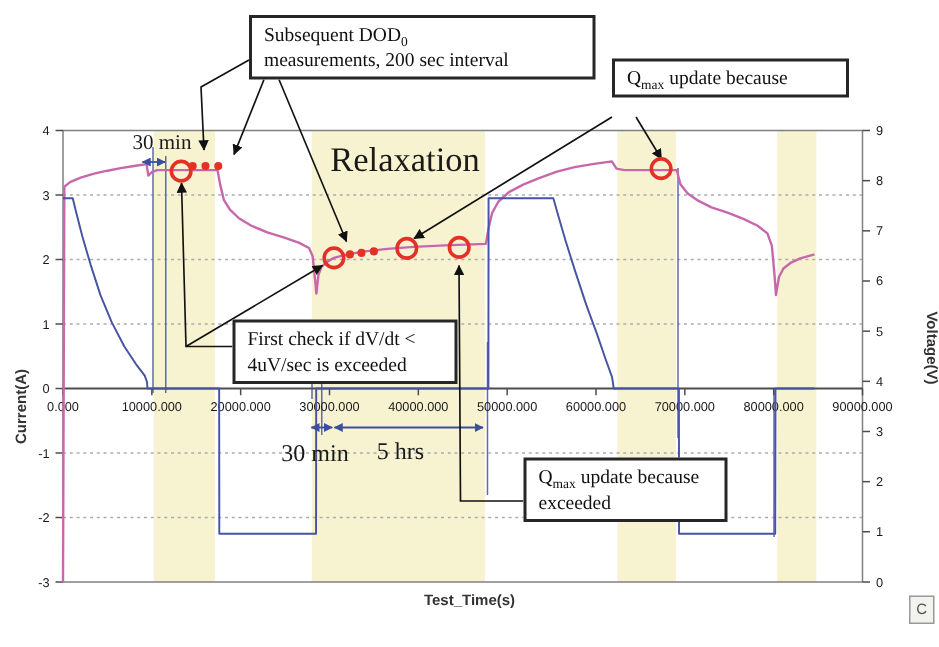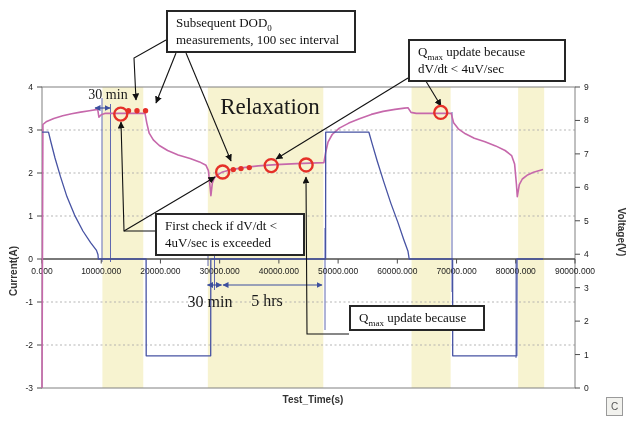--- a/index.html
+++ b/index.html
@@ -3,21 +3,21 @@
 <meta charset="utf-8">
 <style>
   html,body{margin:0;padding:0;background:#ffffff;}
   #stage{position:relative;width:626px;height:431px;background:#ffffff;overflow:hidden;
          font-family:"Liberation Sans",sans-serif;}
   #plot{position:absolute;left:0;top:0;}
   .callout{position:absolute;background:#ffffff;border:2px solid #262626;
            font-family:"Liberation Serif","DejaVu Serif",serif;font-size:13px;color:#111;
            line-height:1.32;padding:2px 5px 3px 8px;box-sizing:border-box;z-index:5;}
   .callout sub{font-size:9px;line-height:0;}
-  #cb1{left:166px;top:10px;width:190px;}
+  #cb1{left:166px;top:10px;width:231px;}
   #cb2{left:408px;top:39px;width:158px;}
   #cb3{left:155px;top:213px;width:150px;}
   #cb4{left:349px;top:305px;width:136px;}
   #corner-btn{position:absolute;left:606px;top:397px;width:15px;height:17px;
           border:1px solid #9a9a9a;background:#f2f2ee;color:#555;font-size:10px;
           display:flex;align-items:center;justify-content:center;z-index:6;}
 </style>
 </head>
 <body>
 
@@ -161,31 +161,31 @@
       <g>
         <text x="108" y="99" font-size="14" text-anchor="middle" fill="#1a1a1a" font-family="&quot;Liberation Serif&quot;,&quot;DejaVu Serif&quot;,serif">30 min</text>
         <text x="270" y="114" font-size="23" text-anchor="middle" fill="#1a1a1a" font-family="&quot;Liberation Serif&quot;,&quot;DejaVu Serif&quot;,serif">Relaxation</text>
         <text x="210" y="307" font-size="16" text-anchor="middle" fill="#1a1a1a" font-family="&quot;Liberation Serif&quot;,&quot;DejaVu Serif&quot;,serif">30 min</text>
         <text x="267" y="306" font-size="16" text-anchor="middle" fill="#1a1a1a" font-family="&quot;Liberation Serif&quot;,&quot;DejaVu Serif&quot;,serif">5 hrs</text>
       </g>
     </svg>
 
   <div class="callout" id="cb1">
     <div><span>Subsequent DOD</span><sub>0</sub></div>
-    <div>measurements, 100 sec interval</div>
+    <div>measurements, 200 sec interval</div>
   </div>
 
   <div class="callout" id="cb2">
     <div><span>Q</span><sub>max</sub><span> update because</span></div>
-    <div>dV/dt &lt; 4uV/sec</div>
   </div>
 
   <div class="callout" id="cb3">
     <div>First check if dV/dt &lt;</div>
     <div>4uV/sec is exceeded</div>
   </div>
 
   <div class="callout" id="cb4">
     <div><span>Q</span><sub>max</sub><span> update because</span></div>
+    <div>exceeded</div>
   </div>
 
   <div id="corner-btn">C</div>
 </div>
 
 </body></html>

